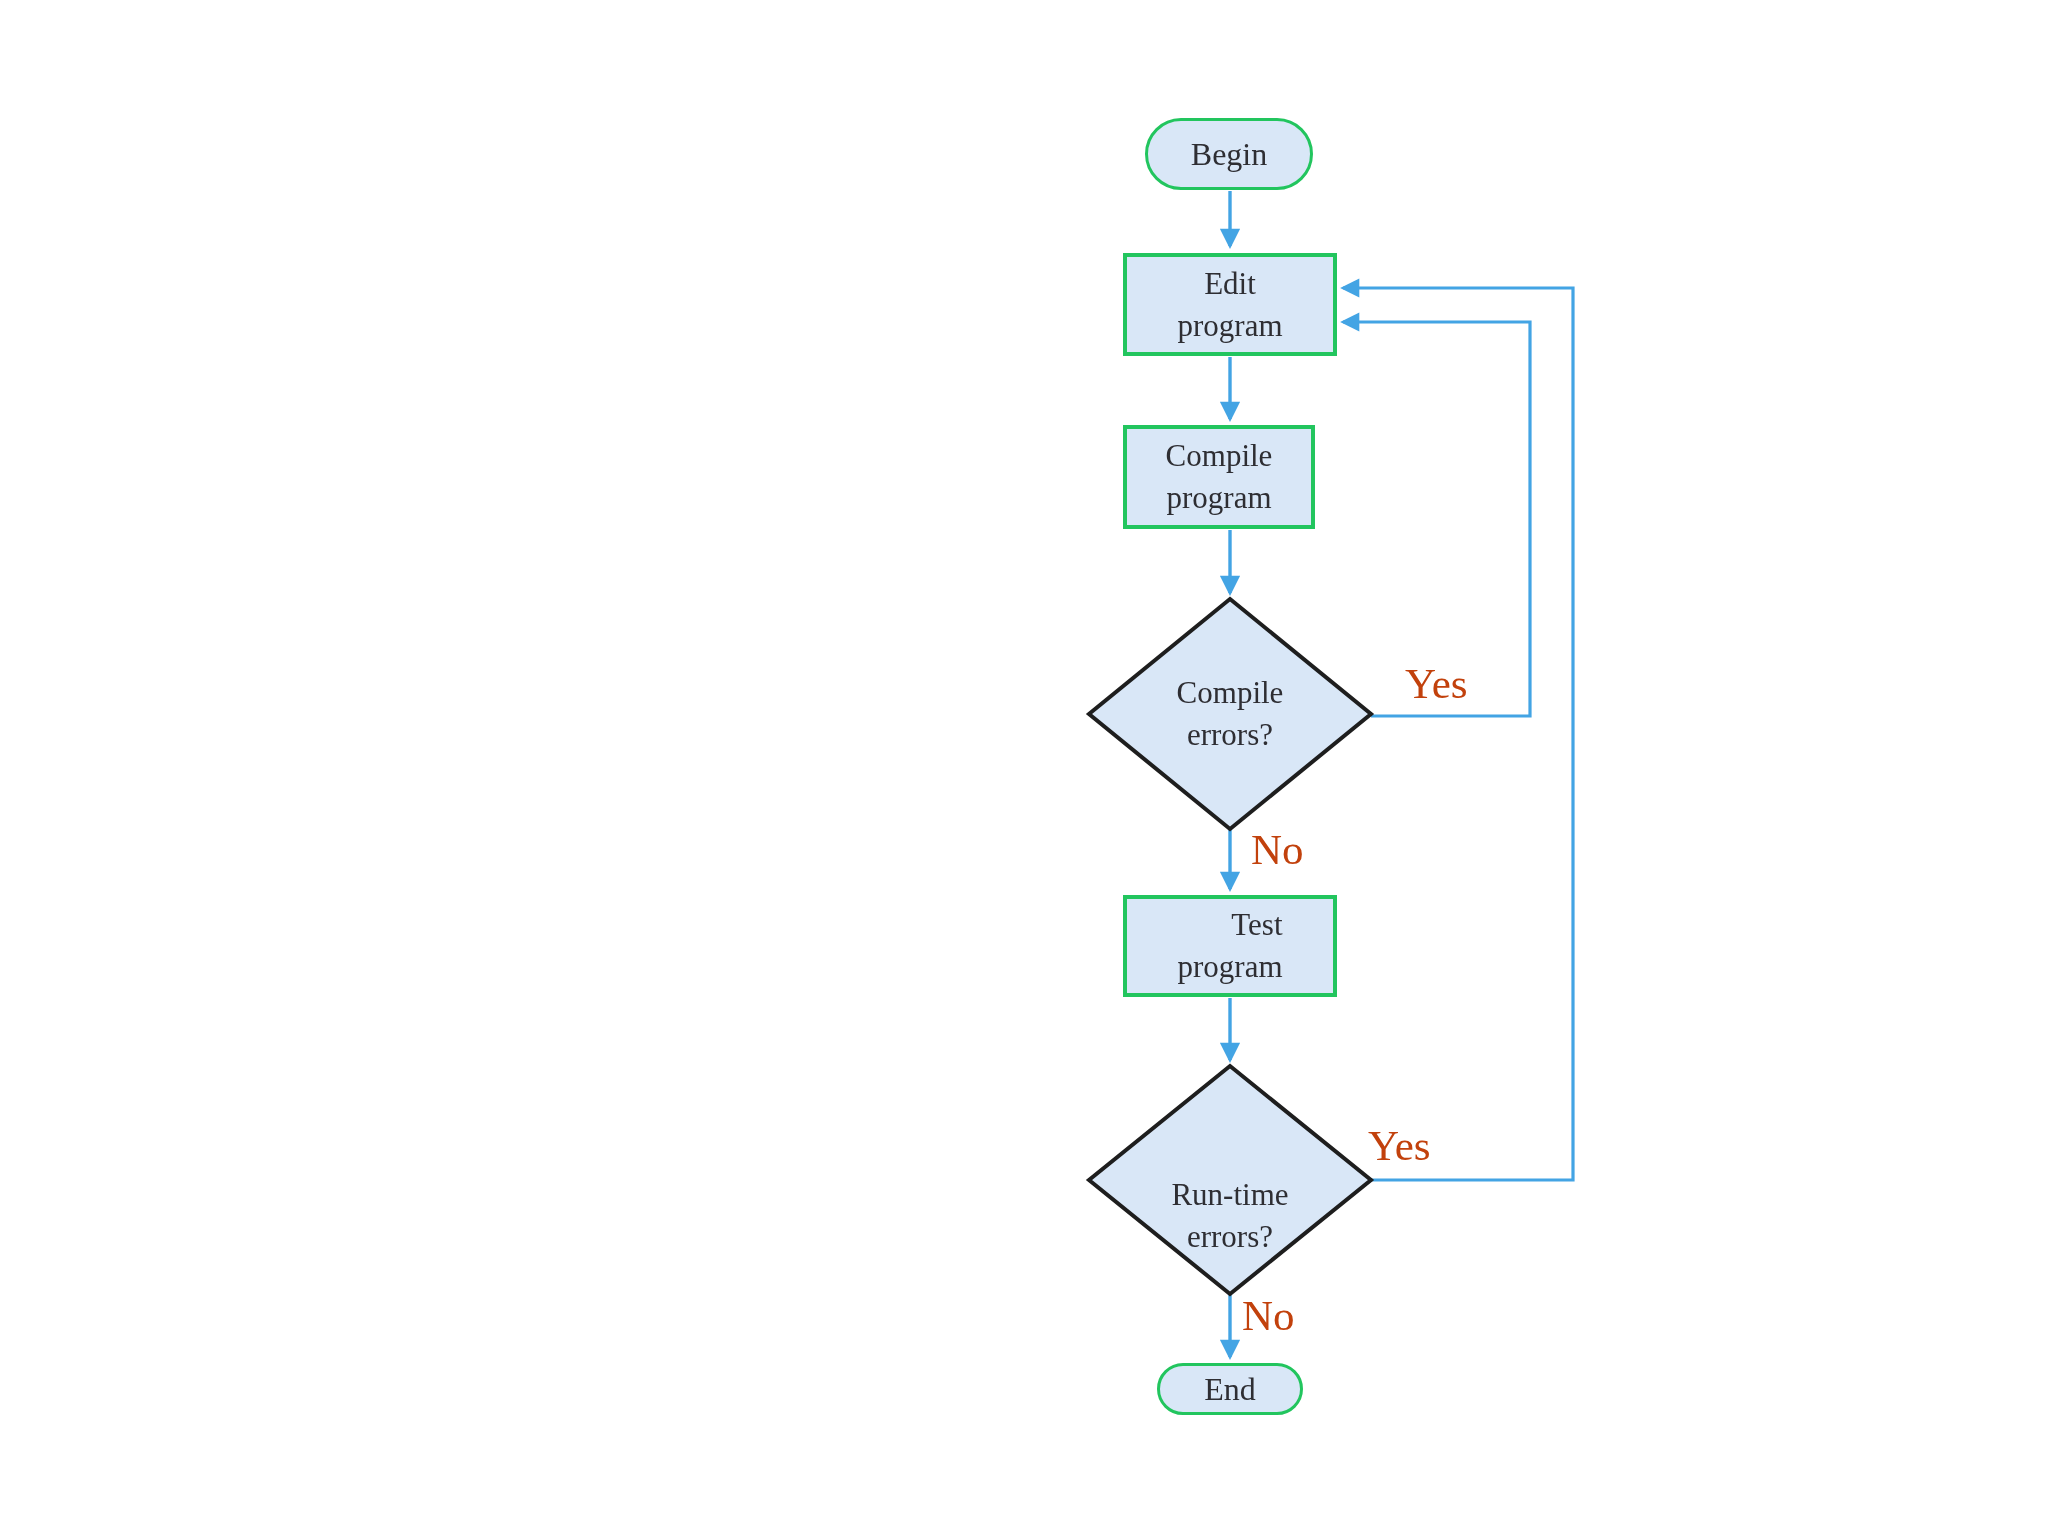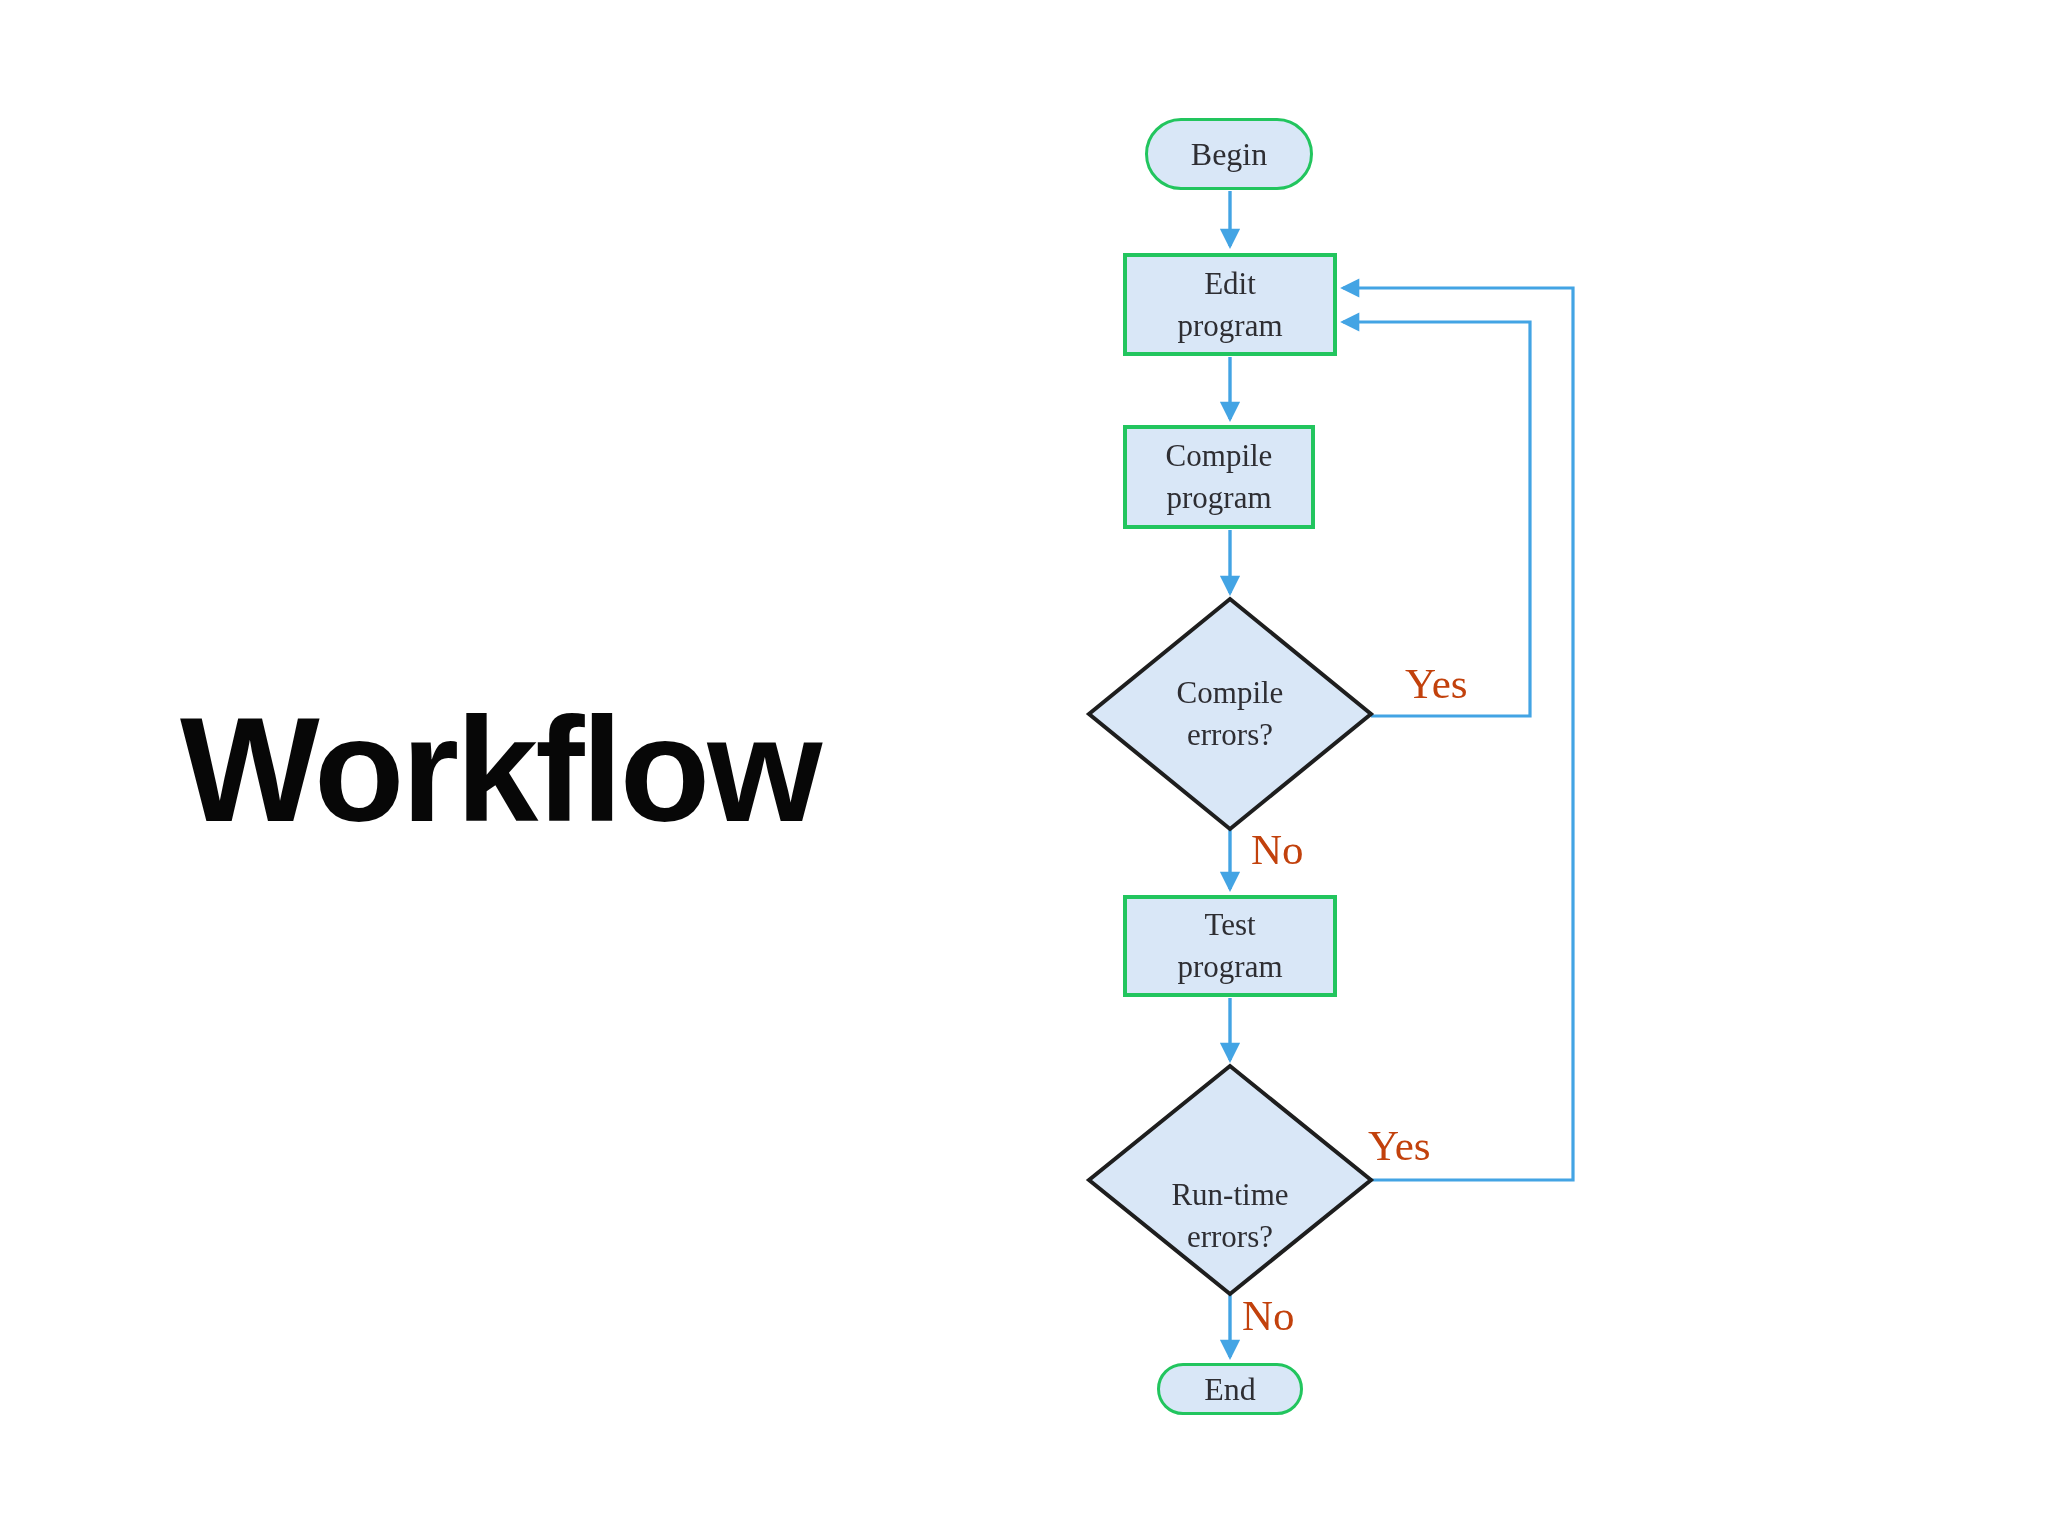--- a/index.html
+++ b/index.html
@@ -30,21 +30,20 @@
   .edge-label{
     position:absolute;color:#c2410c;font-size:43px;line-height:36px;
     white-space:nowrap;
   }
 </style>
 </head>
 <body>
 
 <div class="canvas">
 
-  <div class="slide-title">Workflow</div>
 
   <svg class="connector-layer" viewBox="0 0 2048 1536" xmlns="http://www.w3.org/2000/svg">
     <defs>
       <marker id="ah" viewBox="0 0 10 10" refX="8.5" refY="5" markerWidth="7" markerHeight="6" orient="auto-start-reverse">
         <path d="M0,0 L10,5 L0,10 Z" fill="#43a4e4"></path>
       </marker>
     </defs>
 
     <line x1="1230" y1="191" x2="1230" y2="246" stroke="#43a4e4" stroke-width="3.4" marker-end="url(#ah)"></line>
     <line x1="1230" y1="357" x2="1230" y2="419" stroke="#43a4e4" stroke-width="3.4" marker-end="url(#ah)"></line>
@@ -67,21 +66,21 @@
   <div class="node" style="left:1123px;top:253px;width:214px;height:103px;">
     <span>Edit
 program</span>
   </div>
 
   <div class="node" style="left:1123px;top:425px;width:192px;height:104px;">
     <span>Compile
 program</span>
   </div>
 
-  <div class="node" style="left:1123px;top:895px;width:214px;height:102px;">
+  <div class="node" style="left:1123px;top:895px;width:214px;height:102px;text-align:right;">
     <span>Test
 program</span>
   </div>
 
   <div class="node terminator" style="left:1157px;top:1363px;width:146px;height:52px;border-radius:31px;">
     <span>End</span>
   </div>
 
   <div class="decision-label" style="left:1110px;top:672px;">Compile
 errors?</div>

